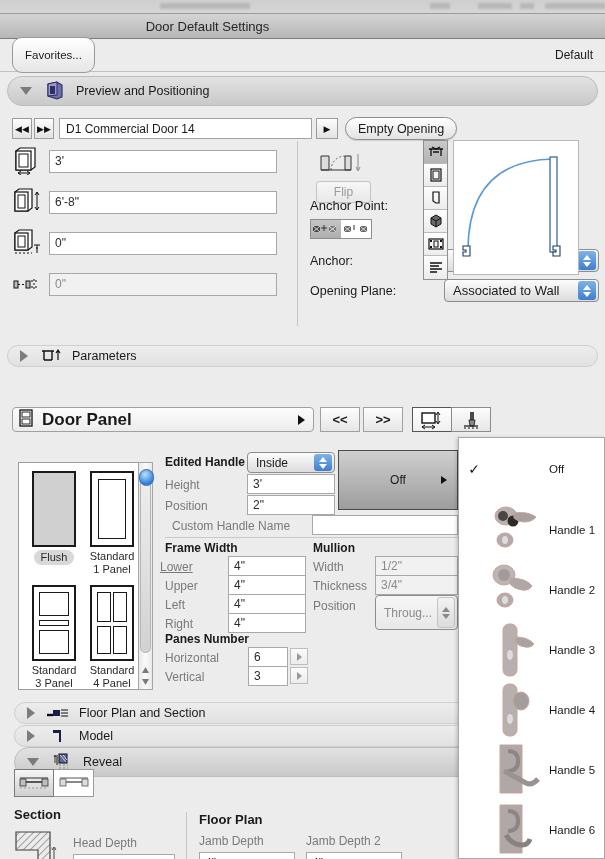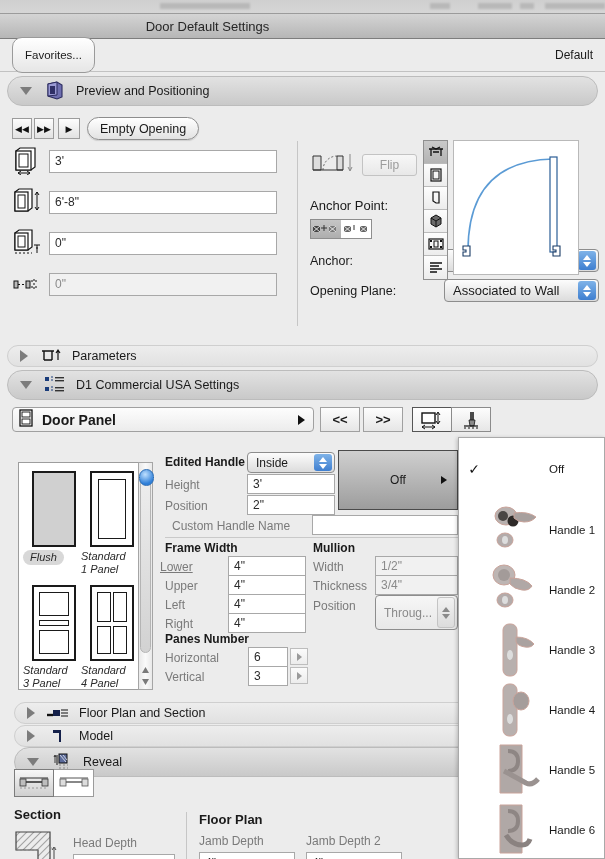--- a/index.html
+++ b/index.html
@@ -149,42 +149,42 @@
   .vtool .vb:last-child{border-bottom:none;}
 
   .preview-box{ border:1px solid #b9b9b9; background:#fff; }
 
   
   .dp-combo{
     height:25px; border:1px solid #a0a0a0; border-radius:4px;
     background:linear-gradient(#fdfdfd,#ececec);
     display:flex;align-items:center; padding-left:5px; position:relative;
   }
-  .dp-combo .lab{ font-weight:bold;font-size:14px;margin-left:8px;}
+  .dp-combo .lab{ font-weight:bold;font-size:17px;margin-left:8px;}
   .dp-combo .arr{position:absolute;right:8px;width:0;height:0;
      border-top:5px solid transparent;border-bottom:5px solid transparent;border-left:7px solid #111;}
   .nav2{
     width:40px;height:25px;border:1px solid #a0a0a0;
     background:linear-gradient(#fdfdfd,#e6e6e6);
     display:flex;align-items:center;justify-content:center;
     font-size:13px;font-weight:bold;color:#1a1a1a;
   }
   .tg{
     width:40px;height:25px;border:1px solid #8b8b8b;
     background:linear-gradient(#fdfdfd,#e6e6e6);
     display:flex;align-items:center;justify-content:center;
   }
   .tg.active{ background:linear-gradient(#ffffff,#efefef); border-color:#555; }
 
   
   .thumbs{
     position:absolute; border:1px solid #9d9d9d; background:#fff;
     overflow:hidden;
   }
-  .thumb{ position:absolute; width:62px;font-style:italic;}
+  .thumb{ position:absolute; text-align:center; width:62px;}
   .thumb .dr{ border:2px solid #1a1a1a; background:#fff; margin:0 auto; }
   .thumb .cap{ font-size:11px; color:#2a2a2a; line-height:13px; margin-top:3px;}
   .thumb .cap.sel{ background:#d8d8d8; border-radius:9px; padding:1px 7px; display:inline-block;}
 
   .scrollbar{
     position:absolute; width:15px; border:1px solid #a5a5a5;
     background:linear-gradient(90deg,#e9e9e9,#fafafa,#e9e9e9);
   }
   .sb-thumb{
     position:absolute;left:1px;right:1px;border-radius:7px;
@@ -260,20 +260,21 @@
       </svg>
     </div>
     <div class="sec-label">Preview and Positioning</div>
   </div>
 
   <div class="pp-body">
 
     <div class="row" style="position:absolute;left:12px;top:11px;">
       <div class="nav-sm">◀◀</div>
       <div class="nav-sm" style="margin-left:2px;">▶▶</div>
+      <div class="combo-text" style="width:253px;margin-left:5px;">D1 Commercial Door 14</div>
       <div class="nav-sm" style="width:22px;margin-left:4px;">▶</div>
       <div class="pill" style="margin-left:7px;">Empty Opening</div>
     </div>
 
     <div style="position:absolute;left:10px;top:40px;">
 
       <div class="row" style="margin-bottom:11px;">
         <div class="dim-ico">
           <svg width="30" height="28" viewBox="0 0 30 28">
             <path d="M4 4 L8 1 L23 1 L23 20 L19 23 L4 23 Z" fill="#fff" stroke="#111" stroke-width="1.2"></path>
@@ -318,21 +319,21 @@
             <path d="M6 14.5 L14 14.5" stroke="#111" stroke-width="1" stroke-dasharray="2,2"></path>
             <path d="M22 9 L22 19 M19 11 L25 11 M19 17 L25 17" stroke="#111" stroke-width="1" stroke-dasharray="2,2"></path>
           </svg>
         </div>
         <div class="inp gray" style="width:228px;margin-left:5px;">0"</div>
       </div>
     </div>
 
     <div class="divider-v" style="left:297px;top:35px;height:185px;"></div>
 
-    <div class="row" style="position:absolute;left:310px;top:42px;">
+    <div class="row" style="position:absolute;left:310px;top:42px;flex-direction:column;">
       <div>
         <svg width="46" height="30" viewBox="0 0 46 30">
           <path d="M3 8 h8 v14 h-8 z" fill="#ddd" stroke="#333" stroke-width="1"></path>
           <path d="M13 22 A14 14 0 0 1 27 8" fill="none" stroke="#666" stroke-width="1" stroke-dasharray="2,2"></path>
           <path d="M27 8 h6 v14 h-6 z" fill="#ddd" stroke="#333" stroke-width="1"></path>
           <path d="M3 22 h30" stroke="#333" stroke-width="1"></path>
           <path d="M40 6 L40 22 M38 19 L40 23 L42 19" stroke="#888" stroke-width="1" fill="none"></path>
         </svg>
       </div>
       <div class="flip-btn" style="margin-left:6px;">Flip</div>
@@ -433,36 +434,20 @@
     <div class="tri right"></div>
     <div class="sec-ico">
       <svg width="22" height="16" viewBox="0 0 22 16">
         <path d="M2 3 h12 M4 3 v9 M12 3 v9 M4 12 h8" stroke="#111" stroke-width="1.4" fill="none"></path>
         <path d="M18 12 L18 3 M16 5 L18 2 L20 5" stroke="#111" stroke-width="1.2" fill="none"></path>
       </svg>
     </div>
     <div class="sec-label">Parameters</div>
   </div>
 
-  <div class="sec">
-    <div class="tri down"></div>
-    <div class="sec-ico">
-      <svg width="24" height="22" viewBox="0 0 24 22">
-        <rect x="2" y="3" width="4" height="4" fill="#1a3c7a"></rect>
-        <path d="M8 3 h2 M8 6 h2" stroke="#1a3c7a" stroke-width="1"></path>
-        <rect x="12" y="3" width="9" height="1.4" fill="#333"></rect>
-          <rect x="12" y="6" width="9" height="1.4" fill="#333"></rect>
-        <rect x="2" y="13" width="4" height="4" fill="#1a3c7a"></rect>
-        <path d="M8 13 h2 M8 16 h2" stroke="#1a3c7a" stroke-width="1"></path>
-        <rect x="12" y="13" width="9" height="1.4" fill="#333"></rect>
-          <rect x="12" y="16" width="9" height="1.4" fill="#333"></rect>
-      </svg>
-    </div>
-    <div class="sec-label">D1 Commercial USA Settings</div>
-  </div>
 
   <div class="row" style="position:absolute;left:12px;top:393px;">
     <div class="dp-combo" style="width:302px;">
       <span>
         <svg width="16" height="18" viewBox="0 0 16 18">
             <rect x="2" y="1" width="12" height="16" fill="#fff" stroke="#111" stroke-width="1.3"></rect>
             <rect x="4" y="3" width="8" height="5" fill="none" stroke="#111" stroke-width=".9"></rect>
             <rect x="4" y="10" width="8" height="5" fill="none" stroke="#111" stroke-width=".9"></rect>
           </svg>
       </span>

